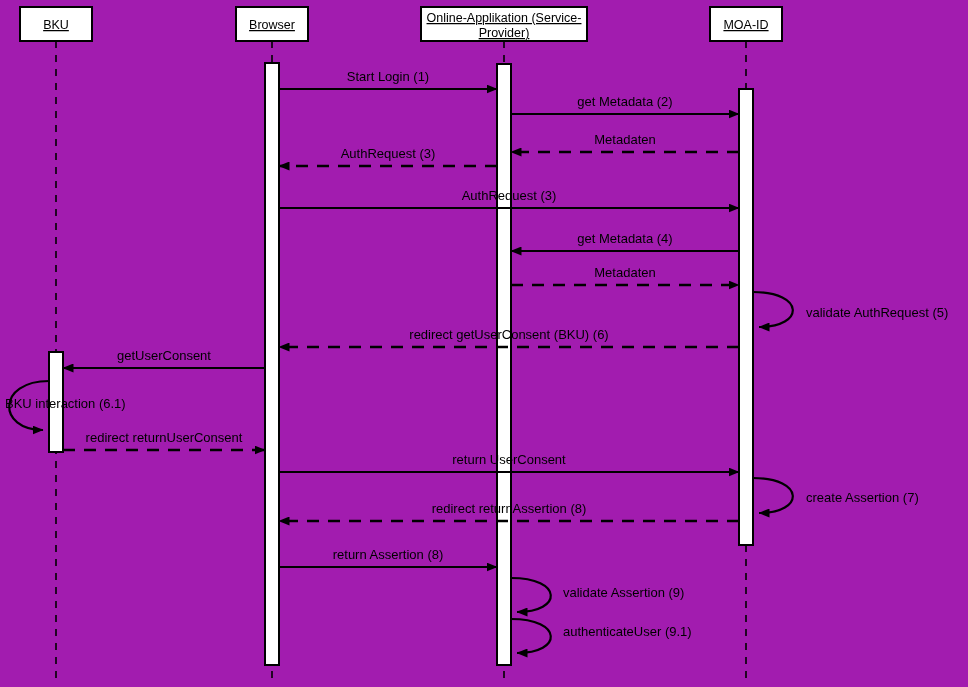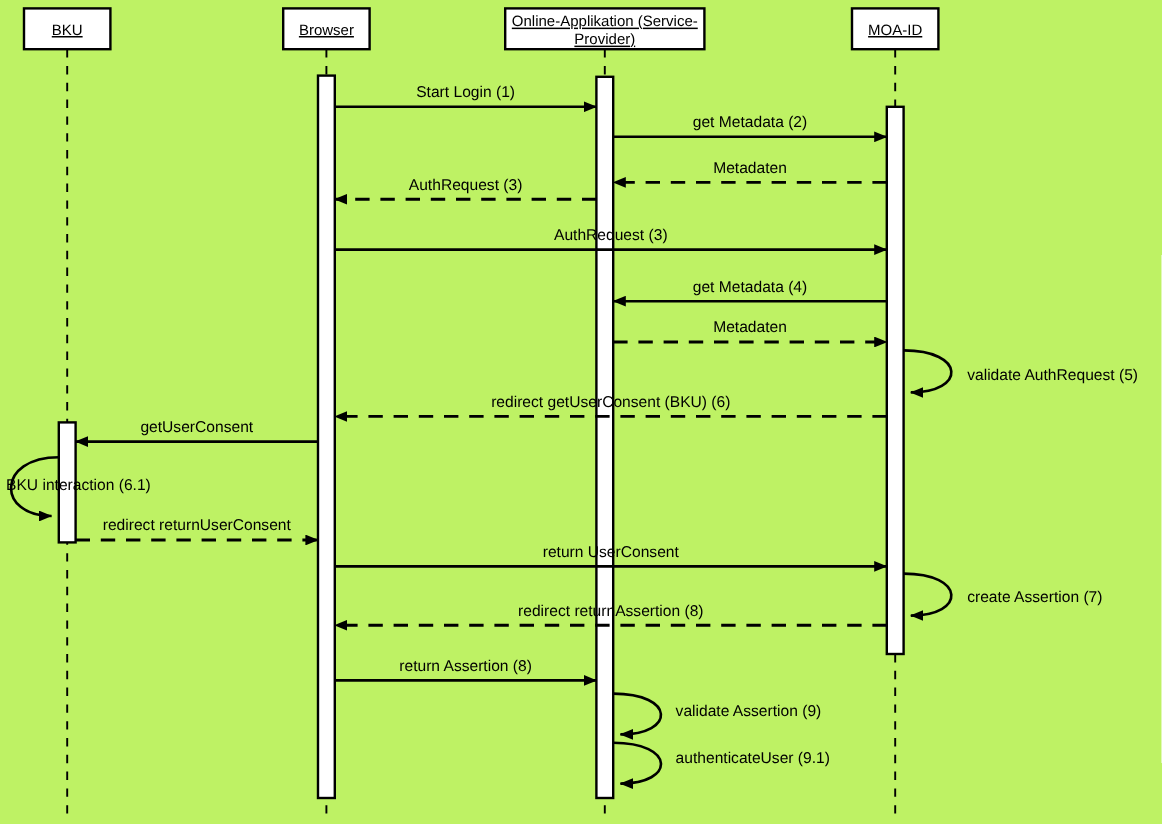--- a/index.html
+++ b/index.html
@@ -7,21 +7,21 @@
     padding: 0;
     background: #ffffff;
   }
   body {
     font-family: "Liberation Sans", sans-serif;
   }
   #diagram-root {
     position: relative;
     width: 968px;
     height: 687px;
-    background: #bef264;
+    background: #a21caf;
     overflow: hidden;
   }
   #seq-svg {
     position: absolute;
     left: 0;
     top: 0;
     width: 968px;
     height: 687px;
   }
   .lifeline-box {

